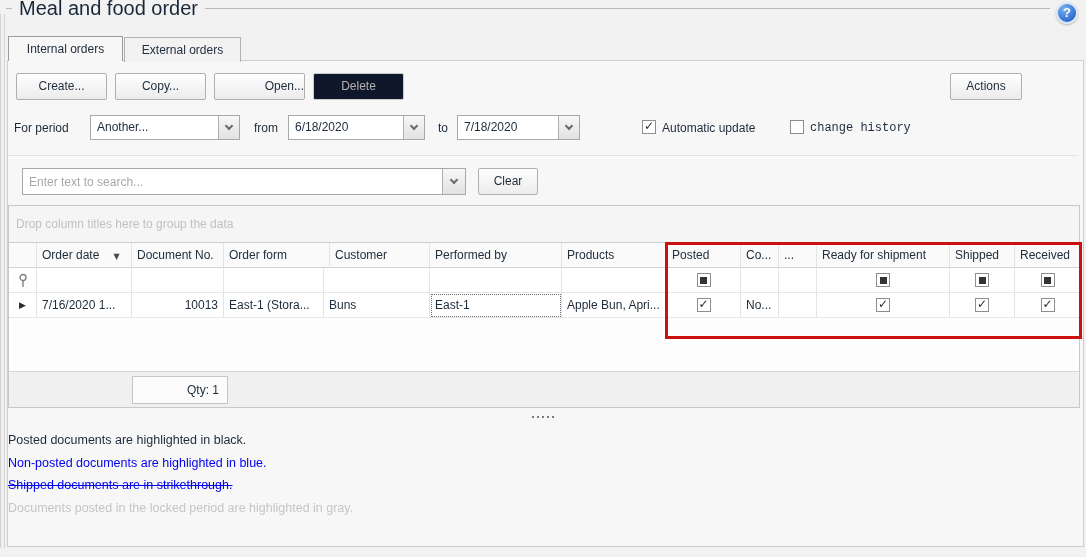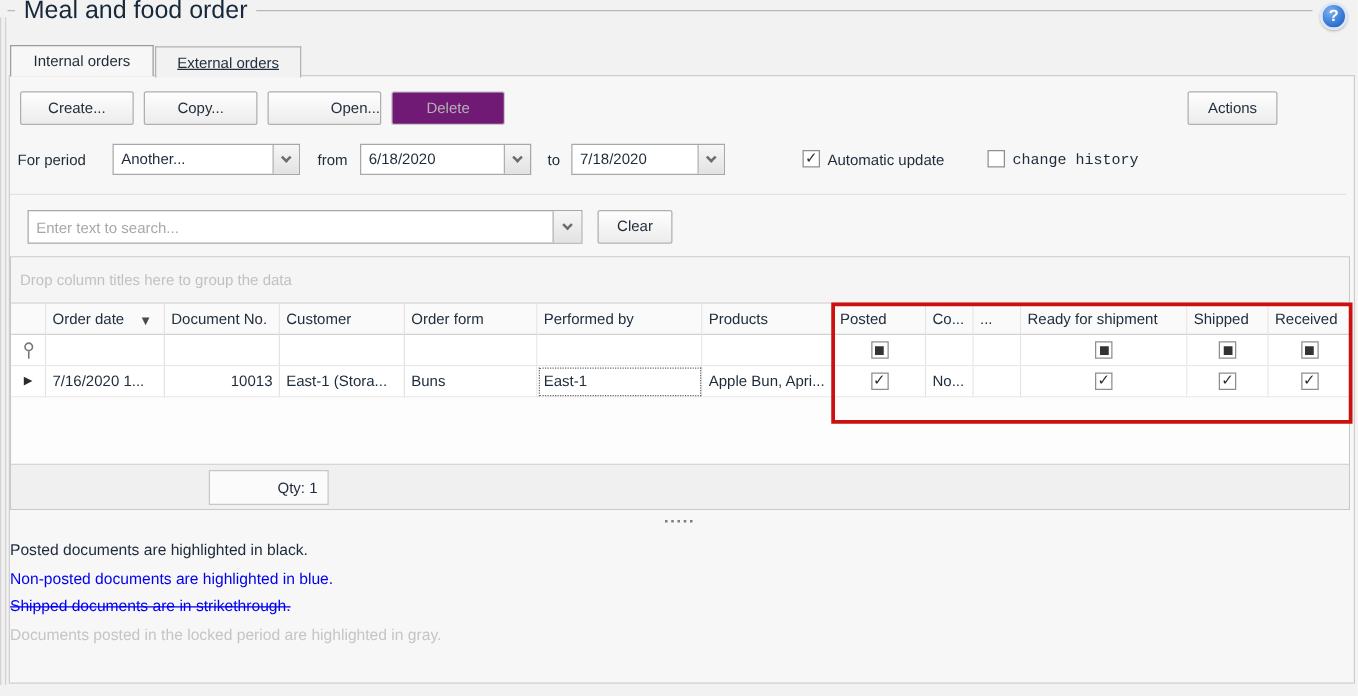--- a/index.html
+++ b/index.html
@@ -22,29 +22,29 @@
     border:2px solid #dbe6f6;
     color:#fff; font-weight:bold; font-size:13px; text-align:center; line-height:18px;
     box-shadow: 0 1px 2px rgba(0,0,0,.25);
   }
   .left-splitter { left:0; top:14px; width:5px; height:534px; background:#f1f0f0; border-left:1px solid #d4d3d3; border-right:1px solid #d4d3d3; }
 
   
   .panel { left:7px; top:60px; width:1077px; height:487px; background:#f8f7f7; border:1px solid #cfcecd; }
   .tab { height:25px; line-height:24px; text-align:center; white-space:nowrap; cursor:default; }
   .tab-active { left:8px; top:36px; width:115px; background:#f8f7f7; border:1px solid #9d9c9c; border-bottom:none; z-index:3; }
-  .tab-inactive { left:124px; top:37px; width:117px; background:#f3f2f2; border:1px solid #b3b2b2; border-bottom:none; color:#21303f; z-index:1;text-decoration:underline; }
+  .tab-inactive { left:124px; top:37px; width:117px; background:#f3f2f2; border:1px solid #b3b2b2; border-bottom:none; color:#21303f; z-index:1; }
 
   
   .btn {
     height:27px; line-height:25px; text-align:center;
     background: linear-gradient(#fefefe, #ececec);
     border:1px solid #b0afaf; border-radius:2px; color:#1f2c3a; cursor:default;
   }
-  .btn-disabled { background:#701a75; border-color:#cccbcb; color:#b3b2b2; }
+  .btn-disabled { background:#0f172a; border-color:#cccbcb; color:#b3b2b2; }
 
   
   .combo { height:25px; background:#fff; border:1px solid #a9a8a8; display:flex; align-items:stretch; }
   .combo .val { flex:1; line-height:23px; padding-left:6px; white-space:nowrap; overflow:hidden; }
   .combo .drop { width:21px; background:linear-gradient(#f7f7f7,#e3e2e2); border-left:1px solid #b0afaf; display:flex; align-items:center; justify-content:center; }
   .chev { width:6px; height:6px; border-right:2px solid #6d6c6c; border-bottom:2px solid #6d6c6c; transform:rotate(45deg); margin-top:-3px; }
   .lbl { line-height:25px; white-space:nowrap; }
 
   
   .cb { width:14px; height:14px; background:#fff; border:1px solid #8f8e8e; display:inline-flex; align-items:center; justify-content:center; }
@@ -68,21 +68,21 @@
   .cell-center { display:flex; align-items:center; justify-content:center; padding:0; }
   .cell-right { text-align:right; }
   .c-ind{width:28px} .c-odate{width:95px} .c-dno{width:92px} .c-cust{width:100px}
   .c-oform{width:106px} .c-perf{width:132px} .c-prod{width:105px} .c-posted{width:74px}
   .c-co{width:38px} .c-dot{width:38px} .c-ready{width:133px} .c-ship{width:65px} .c-recv{width:66px}
   .sort-arrow { display:inline-block; margin-left:14px; font-size:8px; color:#4a4a4a; font-family:"DejaVu Sans", sans-serif; }
   .row-arrow { font-size:9px; color:#2b2b2b; font-family:"DejaVu Sans", sans-serif; }
   .focused-cell { outline:1px dotted #6f6e6e; outline-offset:-2px; }
   .grid-empty { flex:1; background:#fdfdfd; }
   .grid-footer { height:36px; background:#f1f0f0; border-top:1px solid #d7d6d6; position:relative; }
-  .qty-box { position:absolute; left:123px; top:4px; width:96px; height:28px; background:#fbfbfb; border:1px solid #c7c6c6; line-height:26px; text-align:right; padding-right:8px;margin-left:35px; }
+  .qty-box { position:absolute; left:123px; top:4px; width:96px; height:28px; background:#fbfbfb; border:1px solid #c7c6c6; line-height:26px; text-align:right; padding-right:8px; }
 
   
   .red-box { left:665px; top:242px; width:417px; height:97px; border:3px solid #cc1010; z-index:10; pointer-events:none; }
 
   
   .splitter { left:8px; top:408px; width:1069px; height:17px; display:flex; align-items:center; justify-content:center; gap:3px; }
   .splitter i { width:2px; height:2px; background:#7d7c7c; display:block; }
 
   
   .legend { left:8px; top:429px; line-height:22.5px; font-size:12.5px; }
@@ -147,22 +147,22 @@
 </div>
 <div class="abs btn" style="left:478px; top:168px; width:60px; height:27px;">Clear</div>
 
 <div class="abs grid">
   <div class="group-band">Drop column titles here to group the data</div>
 
   <div class="g-row g-head">
     <div class="cell c-ind"></div>
     <div class="cell c-odate"><span>Order date</span><span class="sort-arrow">▼</span></div>
     <div class="cell c-dno">Document No.</div>
+    <div class="cell c-oform">Order form</div>
     <div class="cell c-cust">Customer</div>
-    <div class="cell c-oform">Order form</div>
     <div class="cell c-perf">Performed by</div>
     <div class="cell c-prod">Products</div>
     <div class="cell c-posted">Posted</div>
     <div class="cell c-co">Co...</div>
     <div class="cell c-dot">...</div>
     <div class="cell c-ready">Ready for shipment</div>
     <div class="cell c-ship">Shipped</div>
     <div class="cell c-recv">Received</div>
   </div>
 

